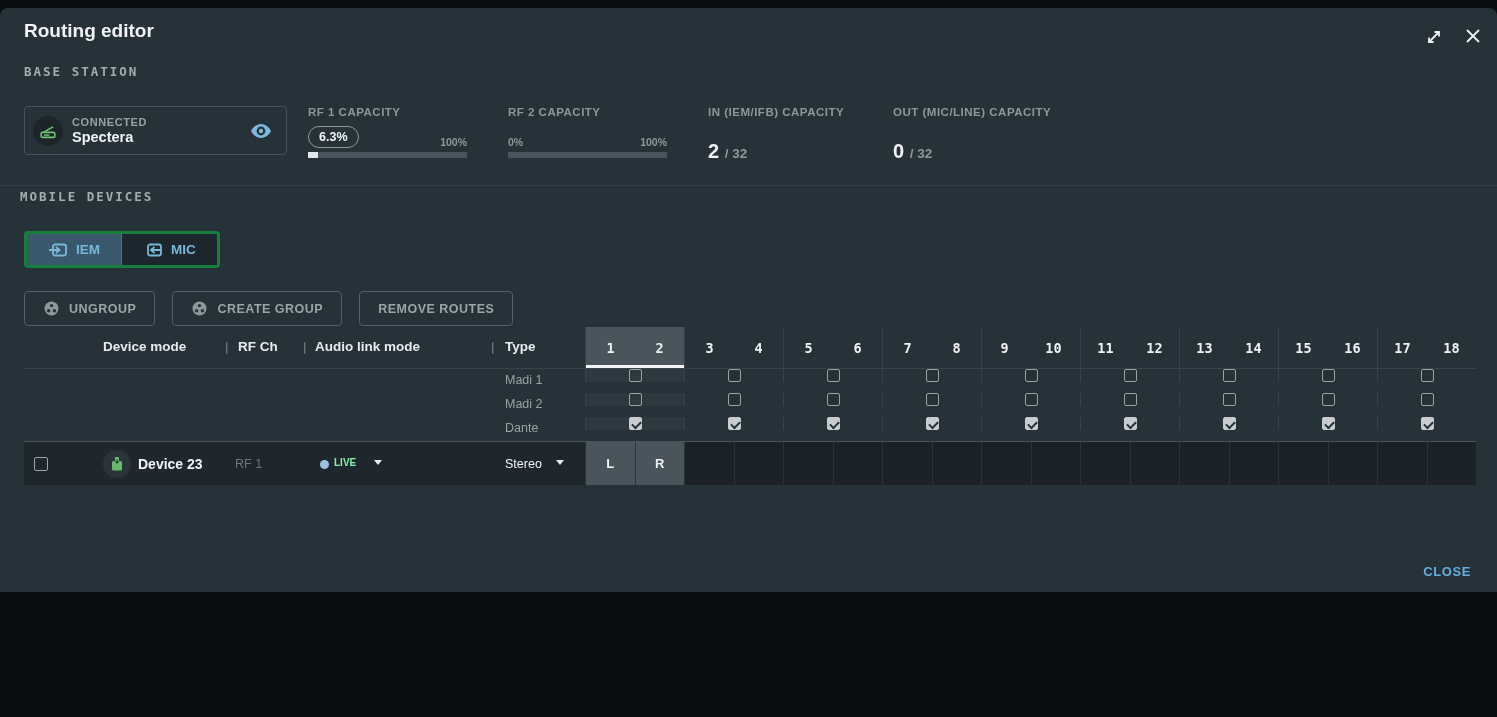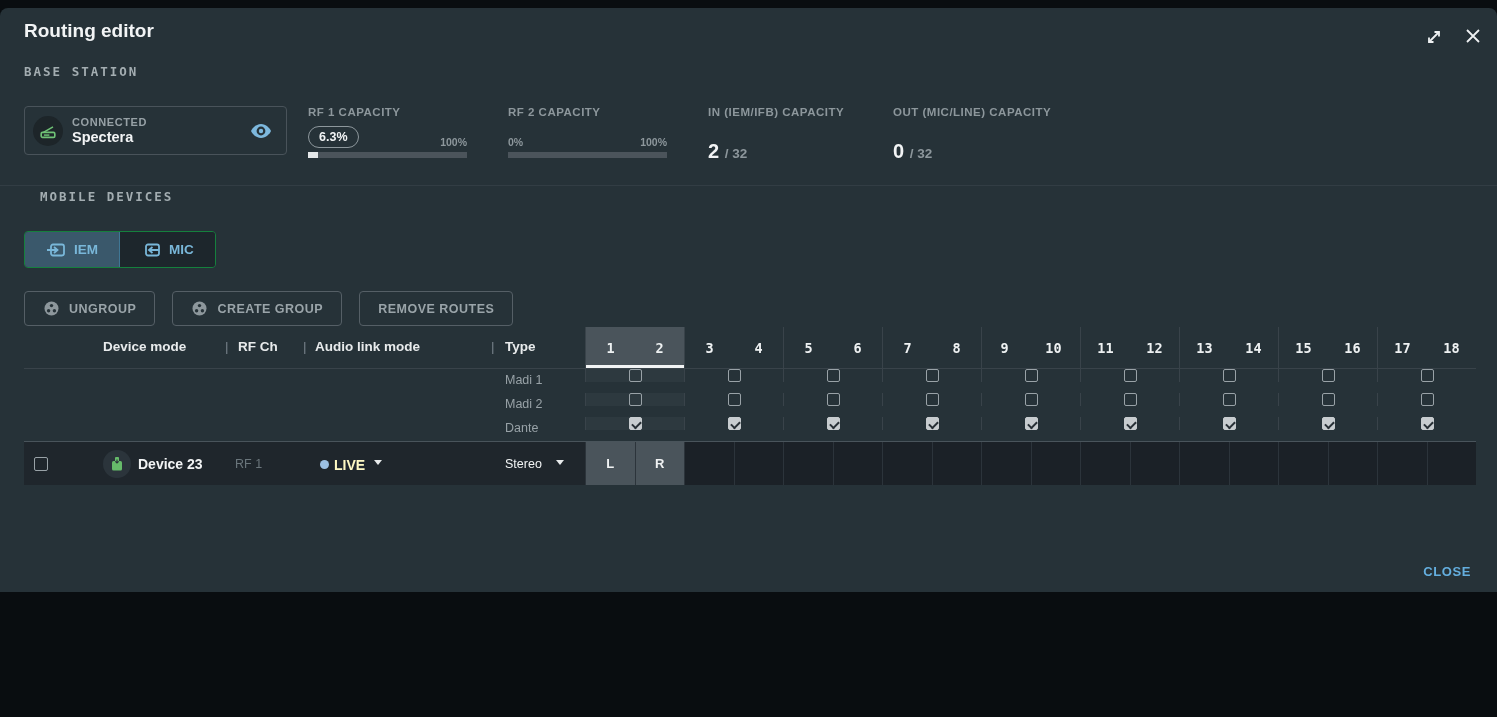--- a/index.html
+++ b/index.html
@@ -9,21 +9,21 @@
            background:#263238; border-radius:8px 8px 0 0; color:#e8ebec; }
 
   
   .dlg-title { position:absolute; left:24px; top:12px; font-size:19px; font-weight:bold; color:#f2f4f5; }
   .win-icons { position:absolute; right:16px; top:20px; display:flex; gap:22px; }
   .win-icons svg { cursor:pointer; }
 
   .section-label { font-family:"DejaVu Sans Mono", monospace; font-weight:bold;
                    font-size:12.5px; letter-spacing:2px; color:#a3adb1; }
   .lbl-base { position:absolute; left:24px; top:56px; }
-  .lbl-mobile { position:absolute; left:40px; top:181px; }
+  .lbl-mobile { position:absolute; left:20px; top:181px; }
 
   
   .conn-card { position:absolute; left:24px; top:98px; width:263px; height:49px;
                border:1px solid #49535a; border-radius:4px; display:flex; align-items:center; }
   .conn-circle { width:30px; height:30px; border-radius:50%; background:#1d2529;
                  margin-left:8px; display:flex; align-items:center; justify-content:center; }
   .conn-texts { margin-left:9px; flex:1; }
   .conn-status { font-size:11px; font-weight:bold; letter-spacing:0.6px; color:#97a1a6; }
   .conn-name { font-size:14.5px; font-weight:bold; color:#f2f4f5; margin-top:1px; }
   .eye-wrap { margin-right:14px; cursor:pointer; display:flex; }
@@ -39,21 +39,21 @@
   .minmax { position:absolute; font-size:10.5px; font-weight:bold; color:#8d979c; }
   .bar { position:absolute; top:46px; left:0; width:159px; height:6px; background:#4b545b; }
   .bar-fill { height:100%; background:#e4e7e9; }
   .big-count { margin-top:22px; font-size:20px; font-weight:bold; color:#f2f4f5; }
   .big-count .total { font-size:13.5px; font-weight:bold; color:#8d979c; }
 
   .section-divider { position:absolute; left:0; top:177px; width:100%; height:1px; background:#323d44; }
 
   
   .segmented { position:absolute; left:24px; top:223px; display:flex; height:37px;
-               border:1px solid #15803d; border-radius:4px; overflow:hidden; }
+               border:3px solid #15803d; border-radius:4px; overflow:hidden; }
   .seg { display:flex; align-items:center; gap:9px; padding:0 21px; cursor:pointer;
          font-size:13.5px; font-weight:bold; color:#79b7d9; background:#1d262c; }
   .seg.active { background:#3a586b; }
   .seg + .seg { border-left:1px solid #3f7795; }
 
   
   .actions { position:absolute; left:24px; top:283px; display:flex; gap:17px; }
   .act-btn { height:35px; display:flex; align-items:center; gap:9px; padding:0 18px;
              border:1px solid #555f66; border-radius:4px; background:transparent; cursor:pointer;
              font-family:"Liberation Sans", sans-serif;
@@ -87,21 +87,21 @@
         border-left:2px solid #272f35; border-bottom:2px solid #272f35; transform:rotate(-45deg); }
 
   .device-row { height:44px; background:#1f262c; border-top:1px solid #49545b; }
   .device-row .t-left > * { position:absolute; }
   .dev-cb { top:15px; left:10px; width:14px; height:14px; }
   .dev-circle { top:8px; left:79px; width:28px; height:28px; border-radius:50%; background:#2b343b;
                 display:flex; align-items:center; justify-content:center; }
   .dev-name { top:14px; left:114px; font-size:14px; font-weight:bold; color:#f2f4f5; }
   .dev-rf { top:15px; left:211px; font-size:12.5px; color:#6b767c; }
   .live-dot { top:18px; left:296px; width:9px; height:9px; border-radius:50%; background:#9cc0e2; }
-  .live-text { top:15px; left:310px; font-size:14px; font-weight:bold; color:#fef9c3; cursor:pointer;text-align:center; }
+  .live-text { top:15px; left:310px; font-size:10px; font-weight:bold; color:#86efac; cursor:pointer;text-align:center; }
   .caret { width:0; height:0; border-left:4.5px solid transparent; border-right:4.5px solid transparent;
            border-top:5px solid #e8ebec; cursor:pointer; }
   .live-caret { top:18px; left:350px; }
   .stereo-text { top:15px; left:481px; font-size:12.5px; color:#f2f4f5; cursor:pointer; }
   .stereo-caret { top:18px; left:532px; }
   .dev-cells { display:flex; flex:none; }
   .dcell { width:49.5px; align-self:stretch; background:#1b2127; border-left:1px solid #2c343b;
            display:flex; align-items:center; justify-content:center;
            font-size:13px; font-weight:bold; color:#f0f2f3; }
   .dcell.active { background:#4a545b; cursor:pointer; }

